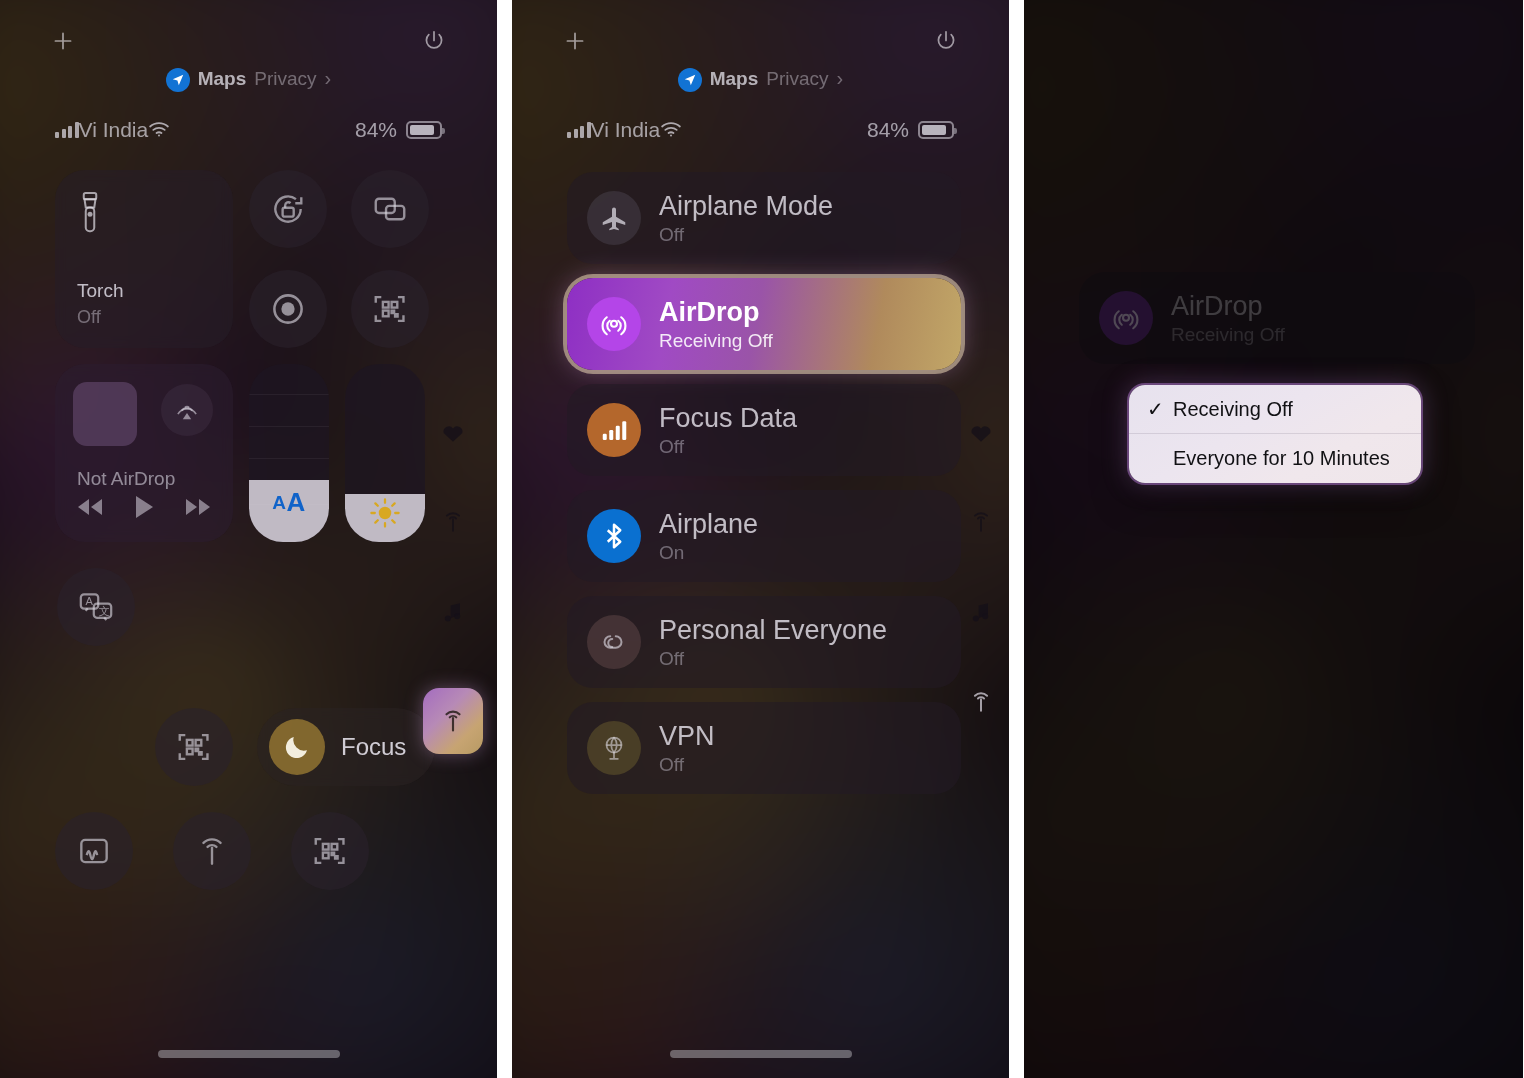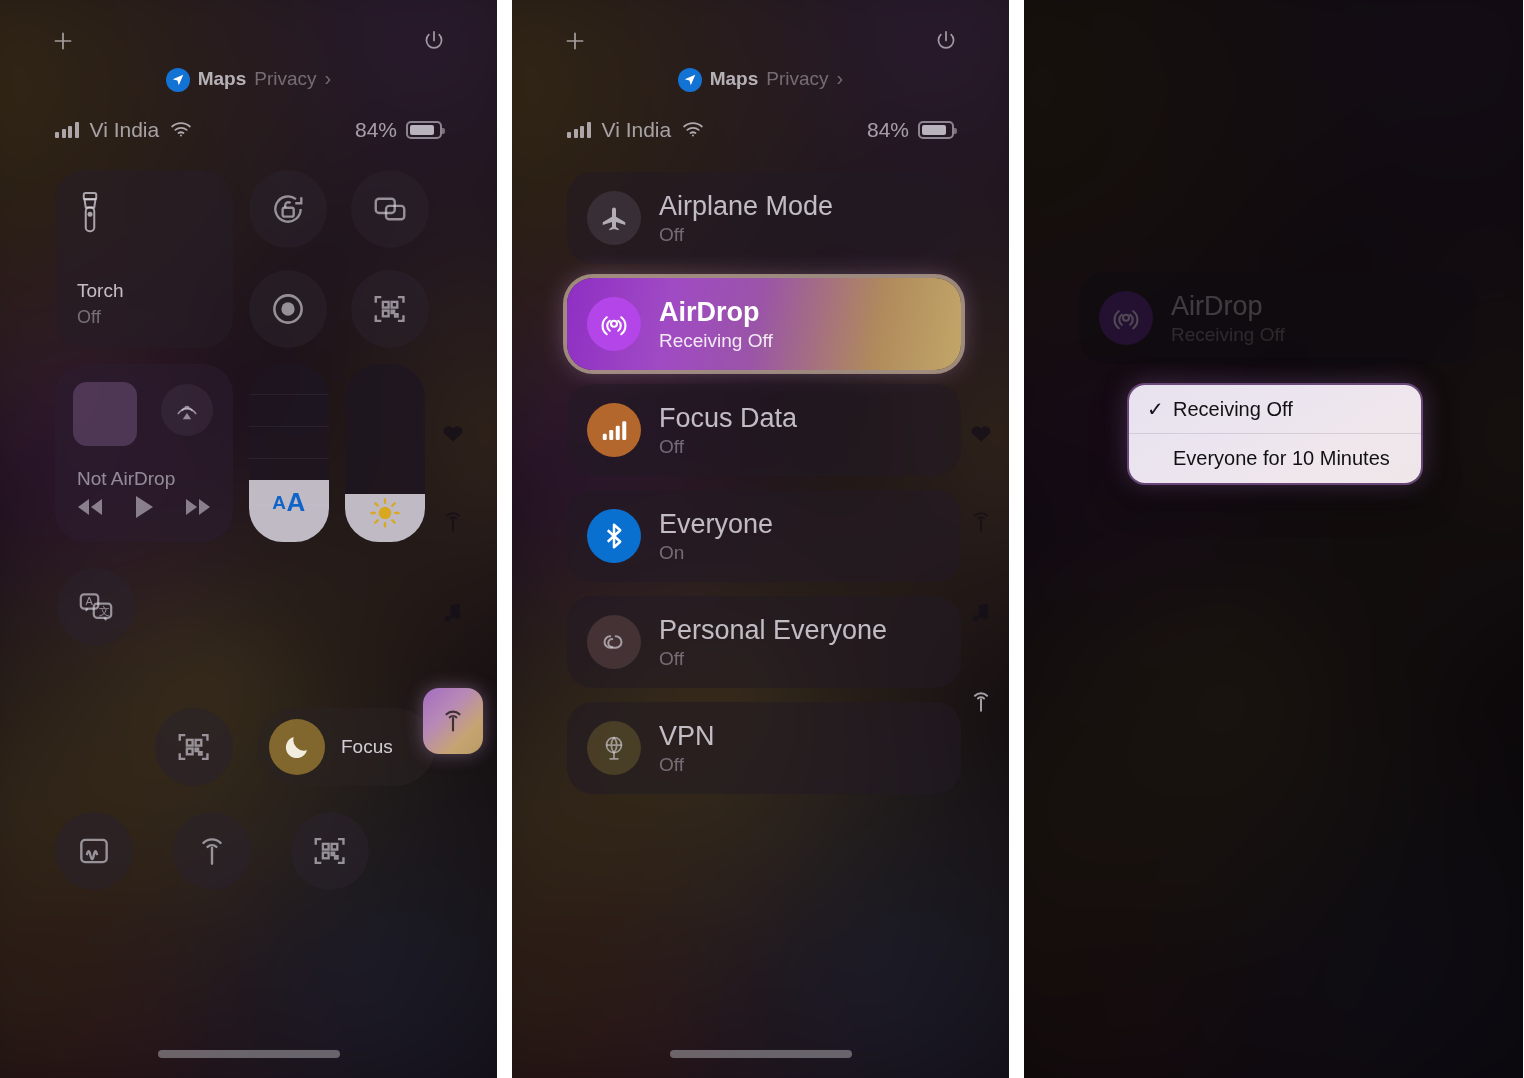--- a/index.html
+++ b/index.html
@@ -75,21 +75,21 @@
   .privacy-name { font-weight: 600; color: rgba(230,227,235,0.75); }
   .privacy-sub { color: rgba(210,206,216,0.45); }
   .chev { font-size: 20px; color: rgba(210,206,216,0.45); line-height: 1; }
 
   .status-row {
     position: absolute; top: 118px; left: 0; right: 0;
     display: flex; justify-content: space-between; align-items: center;
     padding: 0 55px;
     font-size: 21px; color: rgba(226,223,232,0.68);
   }
-  .status-left { display: flex; align-items: center; gap: 11px; }
+  .status-left { display: flex; align-items: center; gap: 0; }
   .bars { display: flex; align-items: flex-end; gap: 2.5px; height: 16px; }
   .bars i { width: 4px; background: rgba(226,223,232,0.70); border-radius: 1px; display: block; }
   .bars i:nth-child(1){ height: 6px; } .bars i:nth-child(2){ height: 9px; }
   .bars i:nth-child(3){ height: 12px; } .bars i:nth-child(4){ height: 16px; }
   .wifi-glyph svg { width: 22px; height: 16px; }
   .status-right { display: flex; align-items: center; gap: 9px; }
   .battery {
     width: 36px; height: 18px; border: 2px solid rgba(226,223,232,0.55);
     border-radius: 5px; position: relative; padding: 2px;
   }
@@ -166,21 +166,21 @@
     width: 178px; height: 78px; border-radius: 39px;
     background: rgba(42,34,34,0.55);
     display: flex; align-items: center; gap: 16px; padding-left: 12px;
   }
   .focus-circle {
     width: 56px; height: 56px; border-radius: 50%;
     background: rgba(176,142,56,0.65);
     display:flex; align-items:center; justify-content:center;
   }
   .focus-circle svg { width: 30px; height: 30px; }
-  .focus-label { font-size: 19px; color: rgba(232,229,238,0.88); }
+  .focus-label { font-size: 24px; color: rgba(232,229,238,0.88); }
 
   
   .page-rail {
     position: absolute; right: 14px; top: 418px;
     display: flex; flex-direction: column; align-items: center; gap: 58px;
     color: rgba(20,16,24,0.78);
   }
   .page-rail svg { width: 28px; height: 28px; }
   .rail-active {
     width: 60px; height: 66px; border-radius: 16px;
@@ -611,21 +611,21 @@
           </span>
         </div>
 
         <div class="conn-row">
           <span class="conn-icon ic-bt">
             <svg viewBox="0 0 24 24" fill="none" stroke="currentColor" stroke-width="2" stroke-linejoin="round">
                 <path d="M7 7.4 17 16.6 12 21V3l5 4.4L7 16.6"></path>
               </svg>
           </span>
           <span class="conn-text">
-            <span class="conn-title">Everyone</span>
+            <span class="conn-title">Airplane</span>
             <span class="conn-state">On</span>
           </span>
         </div>
 
         <div class="conn-row">
           <span class="conn-icon ic-hotspot">
             <svg viewBox="0 0 24 24" fill="none" stroke="currentColor" stroke-width="1.6" stroke-linecap="round">
                 <path d="M13.4 7.4a4.6 4.6 0 0 1 0 9.2H9a4.6 4.6 0 0 1 0-9.2"></path>
                 <path d="M10.6 9.6a3.2 3.2 0 0 0 0 6.4"></path>
               </svg>

